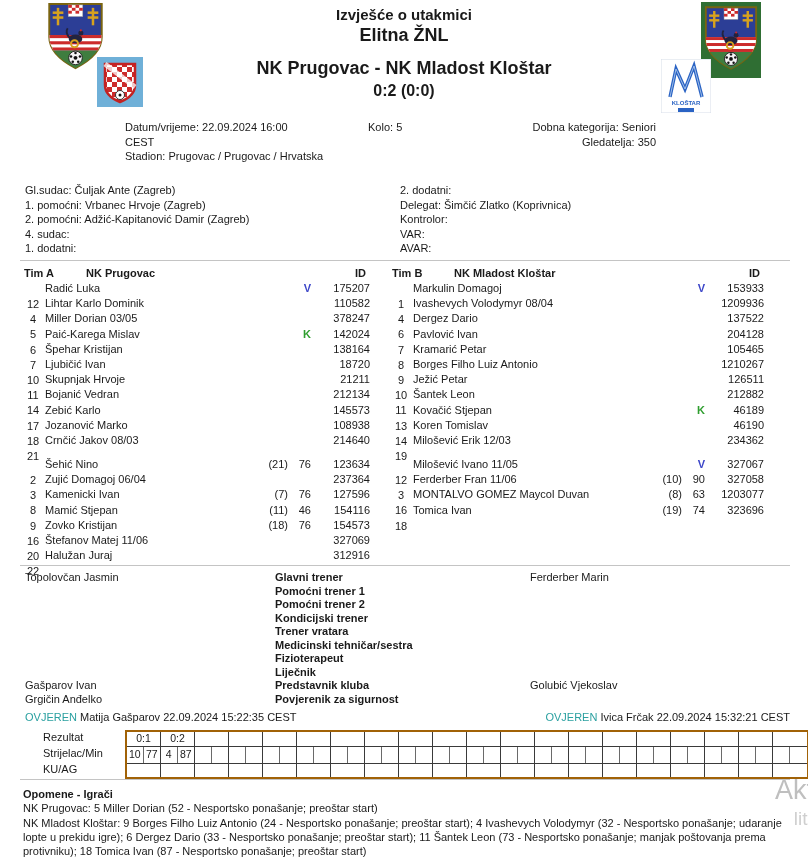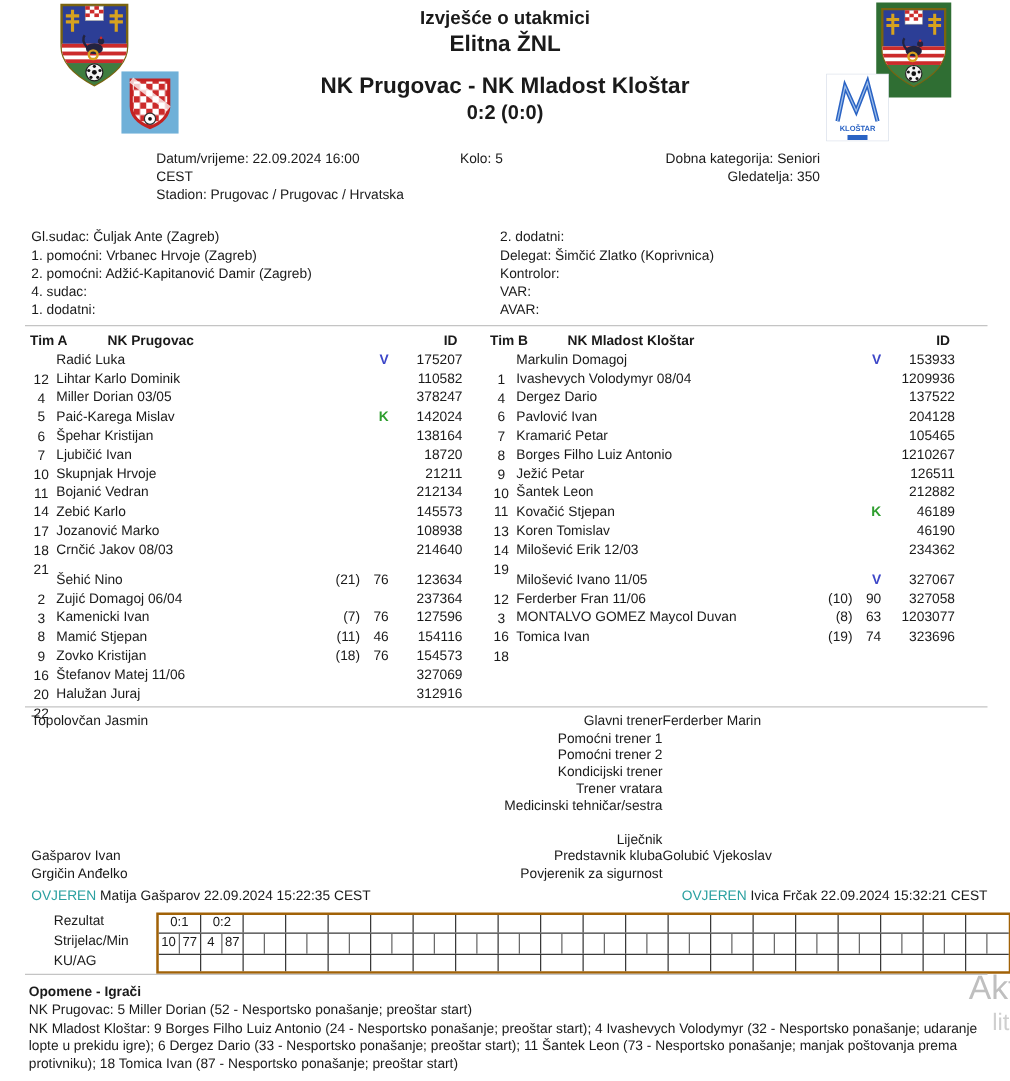--- a/index.html
+++ b/index.html
@@ -45,21 +45,21 @@
   .c-name { flex:1; padding-left:3px; overflow:hidden; }
   .c-paren { width:38px; text-align:right; }
   .c-mc { width:26px; text-align:right; padding-right:3px; }
   .c-id { width:62px; text-align:right; padding-right:6px; }
   .card-v { color:#3c46c8; font-weight:bold; }
   .card-k { color:#2f9e2f; font-weight:bold; }
   .subs { margin-top:9px; }
   
   .staff { position:absolute; top:571px; left:25px; right:25px; font-size:11px; }
   .srow { display:grid; grid-template-columns:250px 255px 1fr; height:13.5px; line-height:13.5px; }
-  .s-center { text-align:right; }
+  .s-center { text-align:left;font-weight:bold; }
   
   .stamps { position:absolute; top:711px; left:25px; right:18px; font-size:11px; display:flex; justify-content:space-between; }
   .ovjeren { color:#2aa0a0; }
   
   .scorewrap { position:absolute; top:730px; left:25px; display:flex; }
   .slabels { width:82px; font-size:11px;margin-left:18px; }
   .slabels div { height:15px; line-height:15px; }
   .slabels div:nth-child(2) { height:17px; line-height:17px; }
   .sgrid { border:2px solid #a16207; }
   .trow { display:flex; }
@@ -492,20 +492,21 @@
         <span class="s-center">Trener vratara</span>
         <span class="s-right"></span>
       </div>
       <div class="srow">
         <span class="s-left"></span>
         <span class="s-center">Medicinski tehničar/sestra</span>
         <span class="s-right"></span>
       </div>
       <div class="srow">
         <span class="s-left"></span>
+        <span class="s-center">Fizioterapeut</span>
         <span class="s-right"></span>
       </div>
       <div class="srow">
         <span class="s-left"></span>
         <span class="s-center">Liječnik</span>
         <span class="s-right"></span>
       </div>
       <div class="srow">
         <span class="s-left">Gašparov Ivan</span>
         <span class="s-center">Predstavnik kluba</span>

